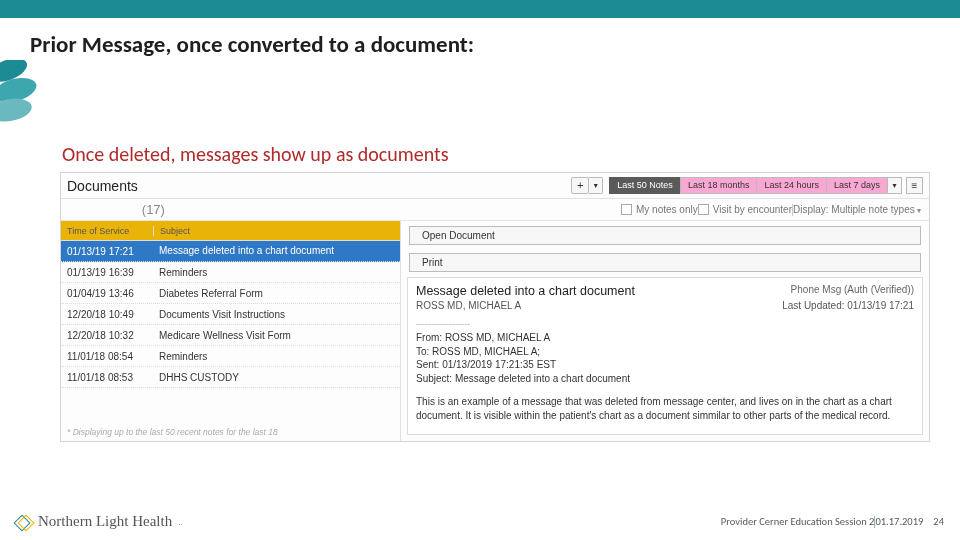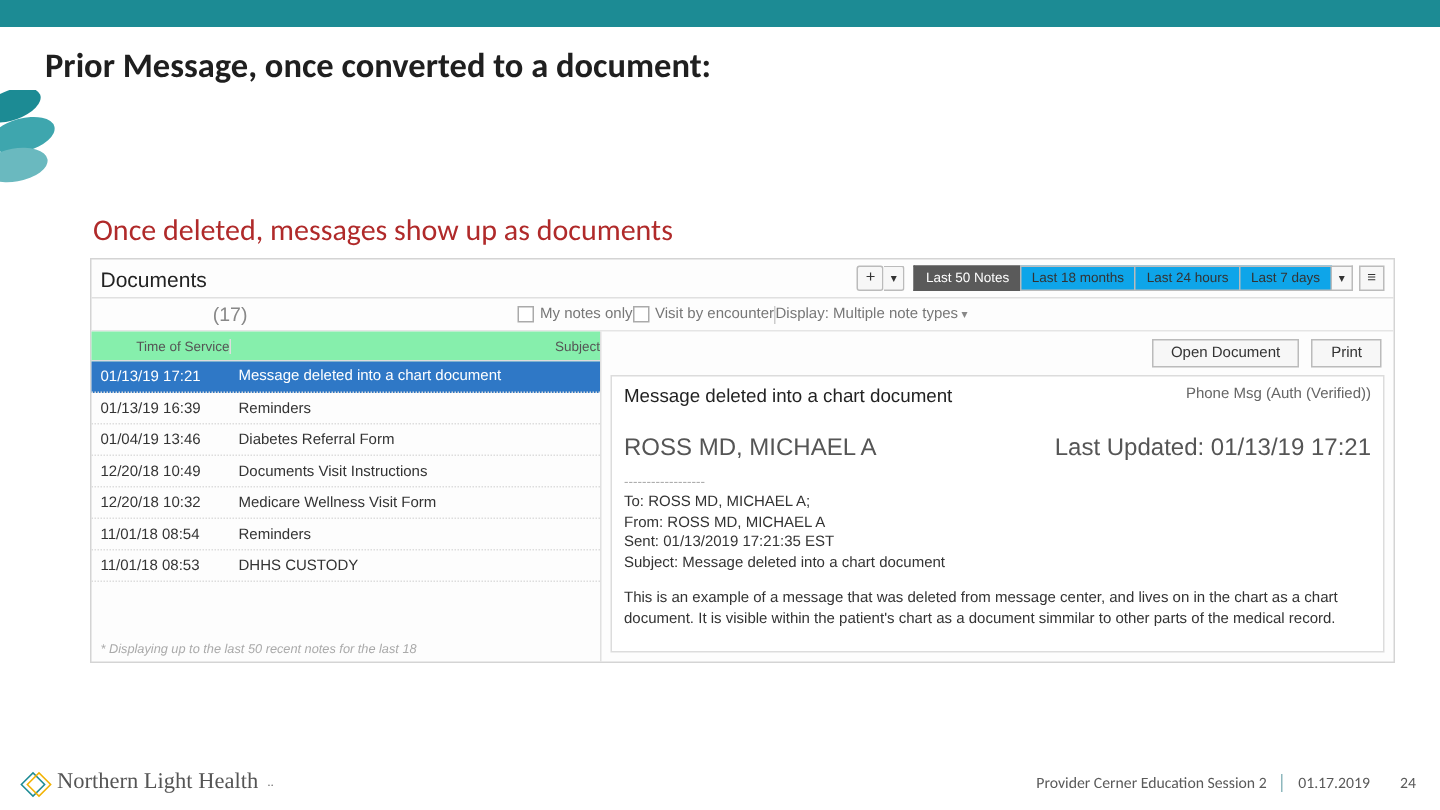--- a/index.html
+++ b/index.html
@@ -19,71 +19,71 @@
   .app { position: absolute; top: 172px; left: 60px; width: 870px; height: 270px; border: 1px solid #d4d4d4; background: #fdfdfd; font-family: Arial, sans-serif; font-size: 10px; color: #333; }
 
   
   .docs-header { display: flex; align-items: center; height: 26px; padding: 0 6px; border-bottom: 1px solid #e0e0e0; }
   .docs-header .lbl { font-size: 14px; color: #222; text-align: center; }
   .docs-header .cnt { font-size: 13px; color: #888; margin-left: 4px; margin-top: 48px; }
   .docs-header .spacer { flex: 1; }
   .addbtn { width: 18px; height: 17px; border: 1px solid #bbb; border-radius: 2px; background: #f7f7f7; text-align: center; line-height: 15px; font-size: 11px; color: #333; }
   .chev  { width: 14px; height: 17px; border: 1px solid #bbb; border-left: none; border-radius: 0 2px 2px 0; background: #f7f7f7; text-align: center; line-height: 15px; font-size: 8px; color: #333; }
   .segwrap { display: inline-flex; margin-left: 6px; }
-  .segwrap .seg { height: 17px; padding: 0 7px; border: 1px solid #bbb; border-right: none; background: #0ea5e9; line-height: 15px; font-size: 9px; color: #333; }
+  .segwrap .seg { height: 17px; padding: 0 7px; border: 1px solid #bbb; border-right: none; background: #f9a8d4; line-height: 15px; font-size: 9px; color: #333; }
   .segwrap .seg:last-child { border-right: 1px solid #bbb; }
   .segwrap .active { background: #5a5a5a; color: #fff; border-color: #5a5a5a; }
   .segchev { width: 14px; height: 17px; border: 1px solid #bbb; border-left: none; background: #f7f7f7; text-align: center; line-height: 15px; font-size: 8px; color: #333; }
   .iconbtn { width: 17px; height: 17px; border: 1px solid #bbb; background: #f7f7f7; margin-left: 4px; text-align:center; line-height:15px; font-size:10px; }
 
   
-  .filters { display: flex; align-items: center; justify-content: center; height: 22px; padding: 0 8px; gap: 0; color: #777; font-size: 10px; border-bottom: 1px solid #e5e5e5; }
+  .filters { display: flex; align-items: center; justify-content: flex-end; height: 22px; padding: 0 8px; gap: 0; color: #777; font-size: 10px; border-bottom: 1px solid #e5e5e5; }
   .chk { display: inline-flex; align-items: center; gap: 4px; }
   .chk .box { width: 11px; height: 11px; border: 1px solid #aaa; background: #fff; }
   .sep { width: 1px; height: 12px; background: #ccc; }
   .disp { color: #777; font-size: 10px; }
   .caretdn::after { content: " ▾"; font-size: 8px; color: #888; }
 
   
   .body { display: flex; height: calc(100% - 48px); }
   .left { width: 340px; border-right: 1px solid #e0e0e0; display: flex; flex-direction: column; }
   .right { flex: 1; display: flex; flex-direction: column; }
 
   
-  .colhdr { display: flex; align-items: center; height: 20px; background: #86efac; border-bottom: 1px solid #ddd; color: #555; font-size: 9px; text-align: right; }
+  .colhdr { display: flex; align-items: center; height: 20px; background: #eab308; border-bottom: 1px solid #ddd; color: #555; font-size: 9px; }
   .colhdr .c1 { width: 92px; padding-left: 6px; }
   .colhdr .c2 { flex: 1; padding-left: 6px; border-left: 1px solid #ddd; }
   .row { display: flex; align-items: center; min-height: 21px; padding: 3px 0; border-bottom: 1px dotted #ddd; color: #333; font-size: 10px; }
   .row .c1 { width: 92px; padding-left: 6px; }
   .row .c2 { flex: 1; padding-left: 6px; }
   .row.sel { background: #2f78c6; color: #fff; }
   .row.sel .c2 { white-space: normal; line-height: 1.15; }
   .disclaimer { margin-top: auto; padding: 4px 6px; color: #aaa; font-size: 8.5px; font-style: italic; }
 
   
-  .actions { display: flex; justify-content: flex-end; gap: 8px; padding: 5px 8px; }
+  .actions { display: flex; justify-content: space-between; gap: 8px; padding: 5px 8px; flex-direction: column; }
   .btn { height: 19px; padding: 0 12px; border: 1px solid #bbb; background: #f7f7f7; font-size: 10px; line-height: 17px; color: #333; }
   .preview { margin: 0 6px 6px 6px; border: 1px solid #dcdcdc; flex: 1; background: #fff; overflow: hidden; padding: 6px 8px; }
   .pv-top { display: flex; justify-content: space-between; font-size: 10.5px; color: #444; }
   .pv-title { font-size: 12.5px; color: #222; }
   .pv-type { text-align: right; font-size: 10px; color: #666; }
-  .pv-auth { display: flex; justify-content: space-between; font-size: 16px; color: #555; margin-top: 19px; }
+  .pv-auth { display: flex; justify-content: space-between; font-size: 10px; color: #555; margin-top: 2px; }
   .pv-hr { color: #aaa; font-size: 9px; margin-top: 8px; }
   .pv-hdrs { font-size: 10px; color: #333; margin-top: 2px; line-height: 1.35; }
   .pv-body { font-size: 10px; color: #333; margin-top: 10px; line-height: 1.35; }
 
   
   .footer { position: absolute; bottom: 10px; left: 0; right: 0; display: flex; align-items: center; justify-content: space-between; padding: 0 16px; font-size: 10.5px; color: #5a5a5a; }
   .brand { display: inline-flex; align-items: center; gap: 6px; }
   .brand .logo { width: 16px; height: 16px; position: relative; }
   .brand .logo::before, .brand .logo::after { content: ""; position: absolute; width: 10px; height: 10px; border: 1px solid #1c8b94; transform: rotate(45deg); top:3px; }
   .brand .logo::before { left: 0; }
   .brand .logo::after { left: 4px; border-color: #f2b200; }
   .brand-name { font-family: Georgia, 'Times New Roman', serif; font-size: 15px; color: #555; }
-  .fr { display: inline-flex; align-items: center; gap: 10px; }
+  .fr { display: inline-flex; align-items: center; gap: 0; }
   .vbar { width: 1px; height: 12px; background: #8eb8bd; }
 </style>
 </head>
 <body>
 <div class="slide">
 
   <div class="topband"></div>
   <div class="petals">
     <svg width="55" height="70" viewBox="0 0 55 70">
       <ellipse cx="8" cy="10" rx="20" ry="10" fill="#1c8b94" transform="rotate(-20 8 10)"></ellipse>
@@ -171,22 +171,22 @@
           <div class="pv-top">
             <div class="pv-title">Message deleted into a chart document</div>
             <div class="pv-type">Phone Msg (Auth (Verified))</div>
           </div>
           <div class="pv-auth">
             <div>ROSS MD, MICHAEL A</div>
             <div>Last Updated: 01/13/19 17:21</div>
           </div>
           <div class="pv-hr">------------------</div>
           <div class="pv-hdrs">
+            <div>From: ROSS MD, MICHAEL A</div>
             <div>To: ROSS MD, MICHAEL A;</div>
-            <div>From: ROSS MD, MICHAEL A</div>
             <div>Sent: 01/13/2019 17:21:35 EST</div>
             <div>Subject: Message deleted into a chart document</div>
           </div>
           <div class="pv-body">This is an example of a message that was deleted from message center, and lives on in the chart as a chart document. It is visible within the patient's chart as a document simmilar to other parts of the medical record.</div>
         </div>
       </div>
     </div>
   </div>
 
   <div class="footer">

